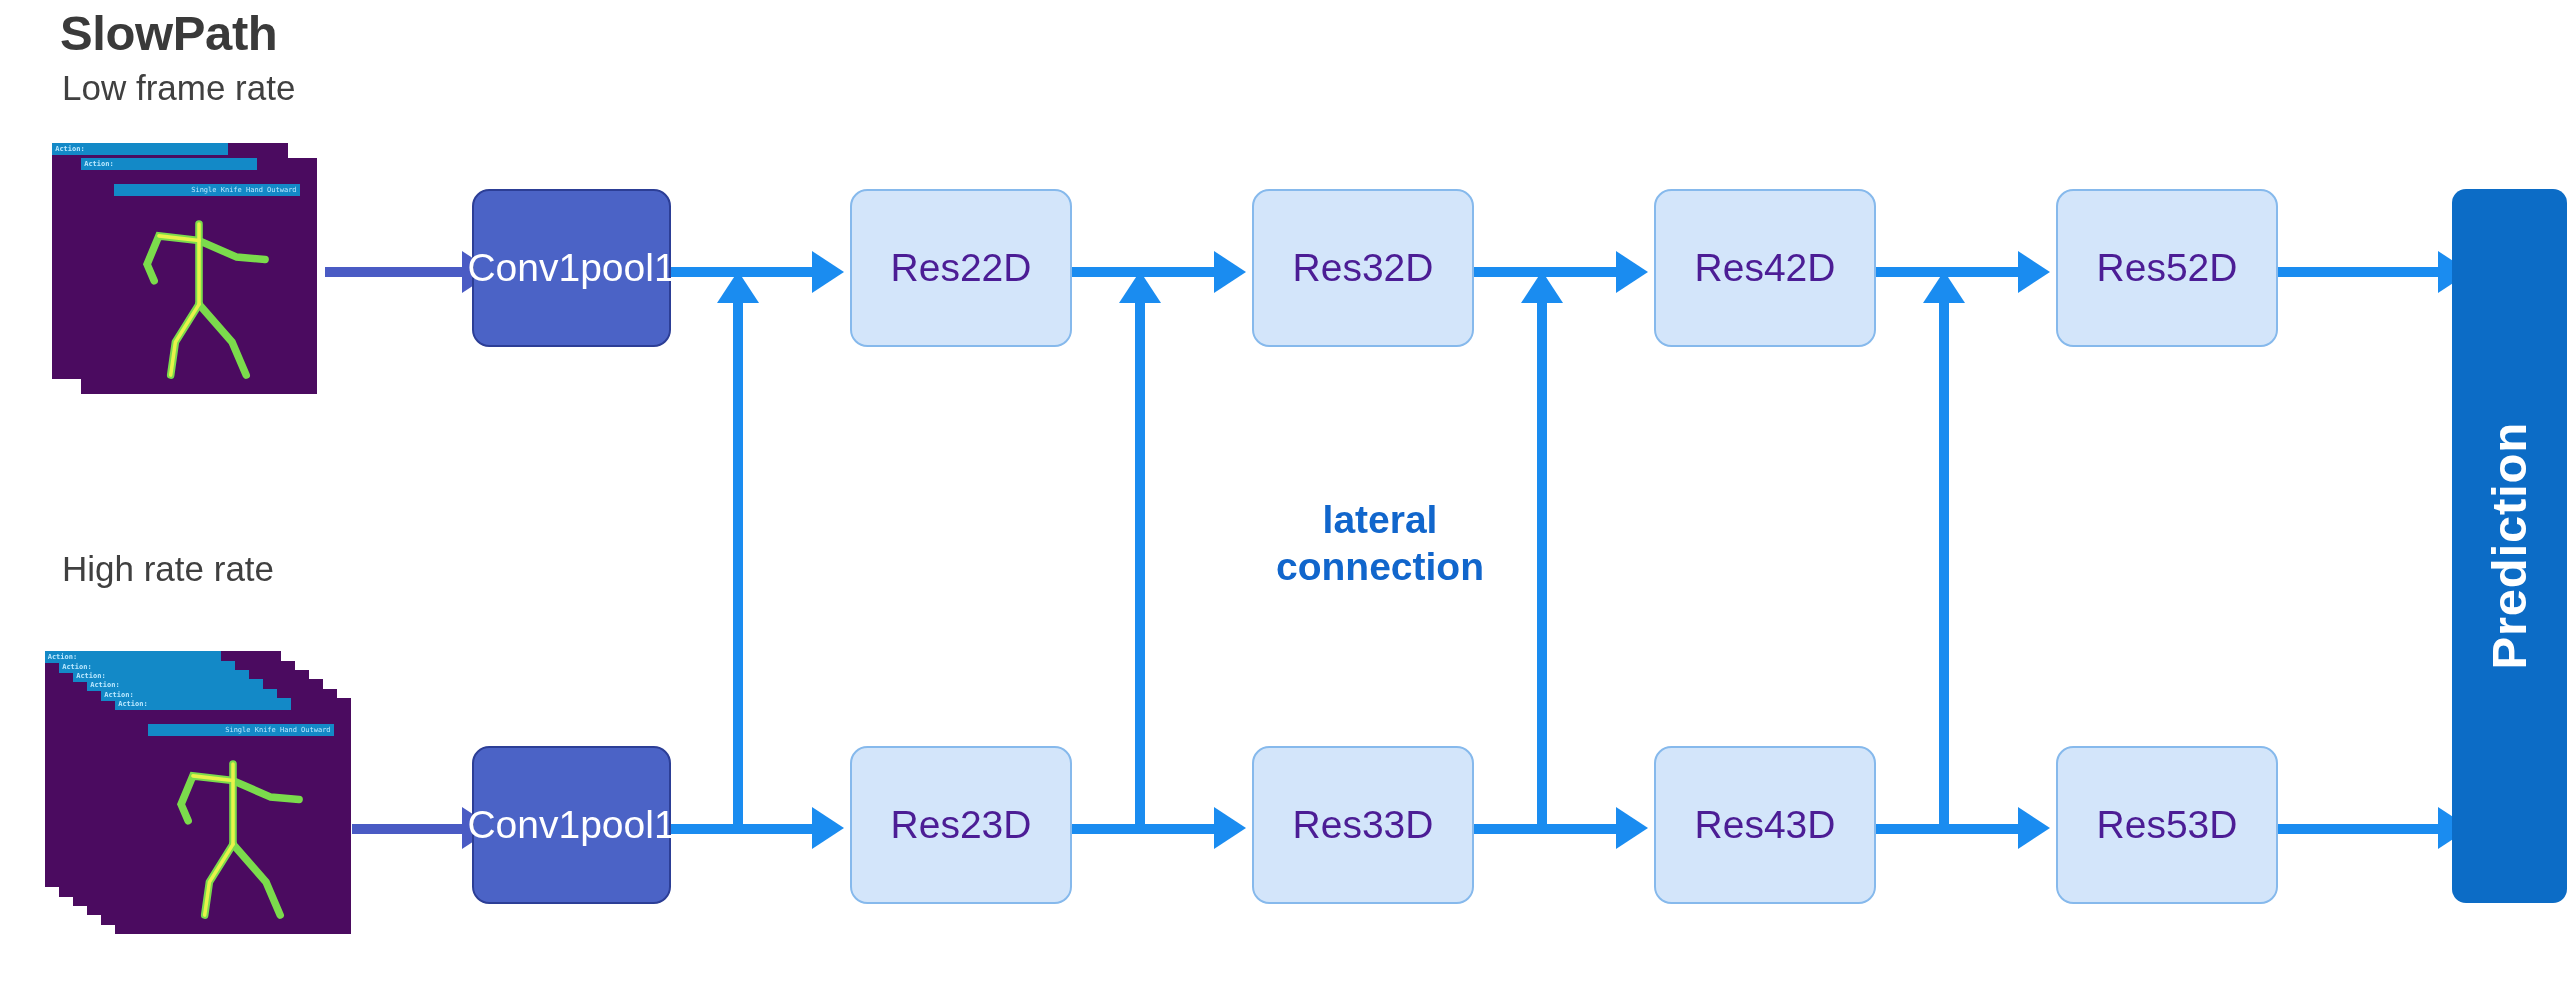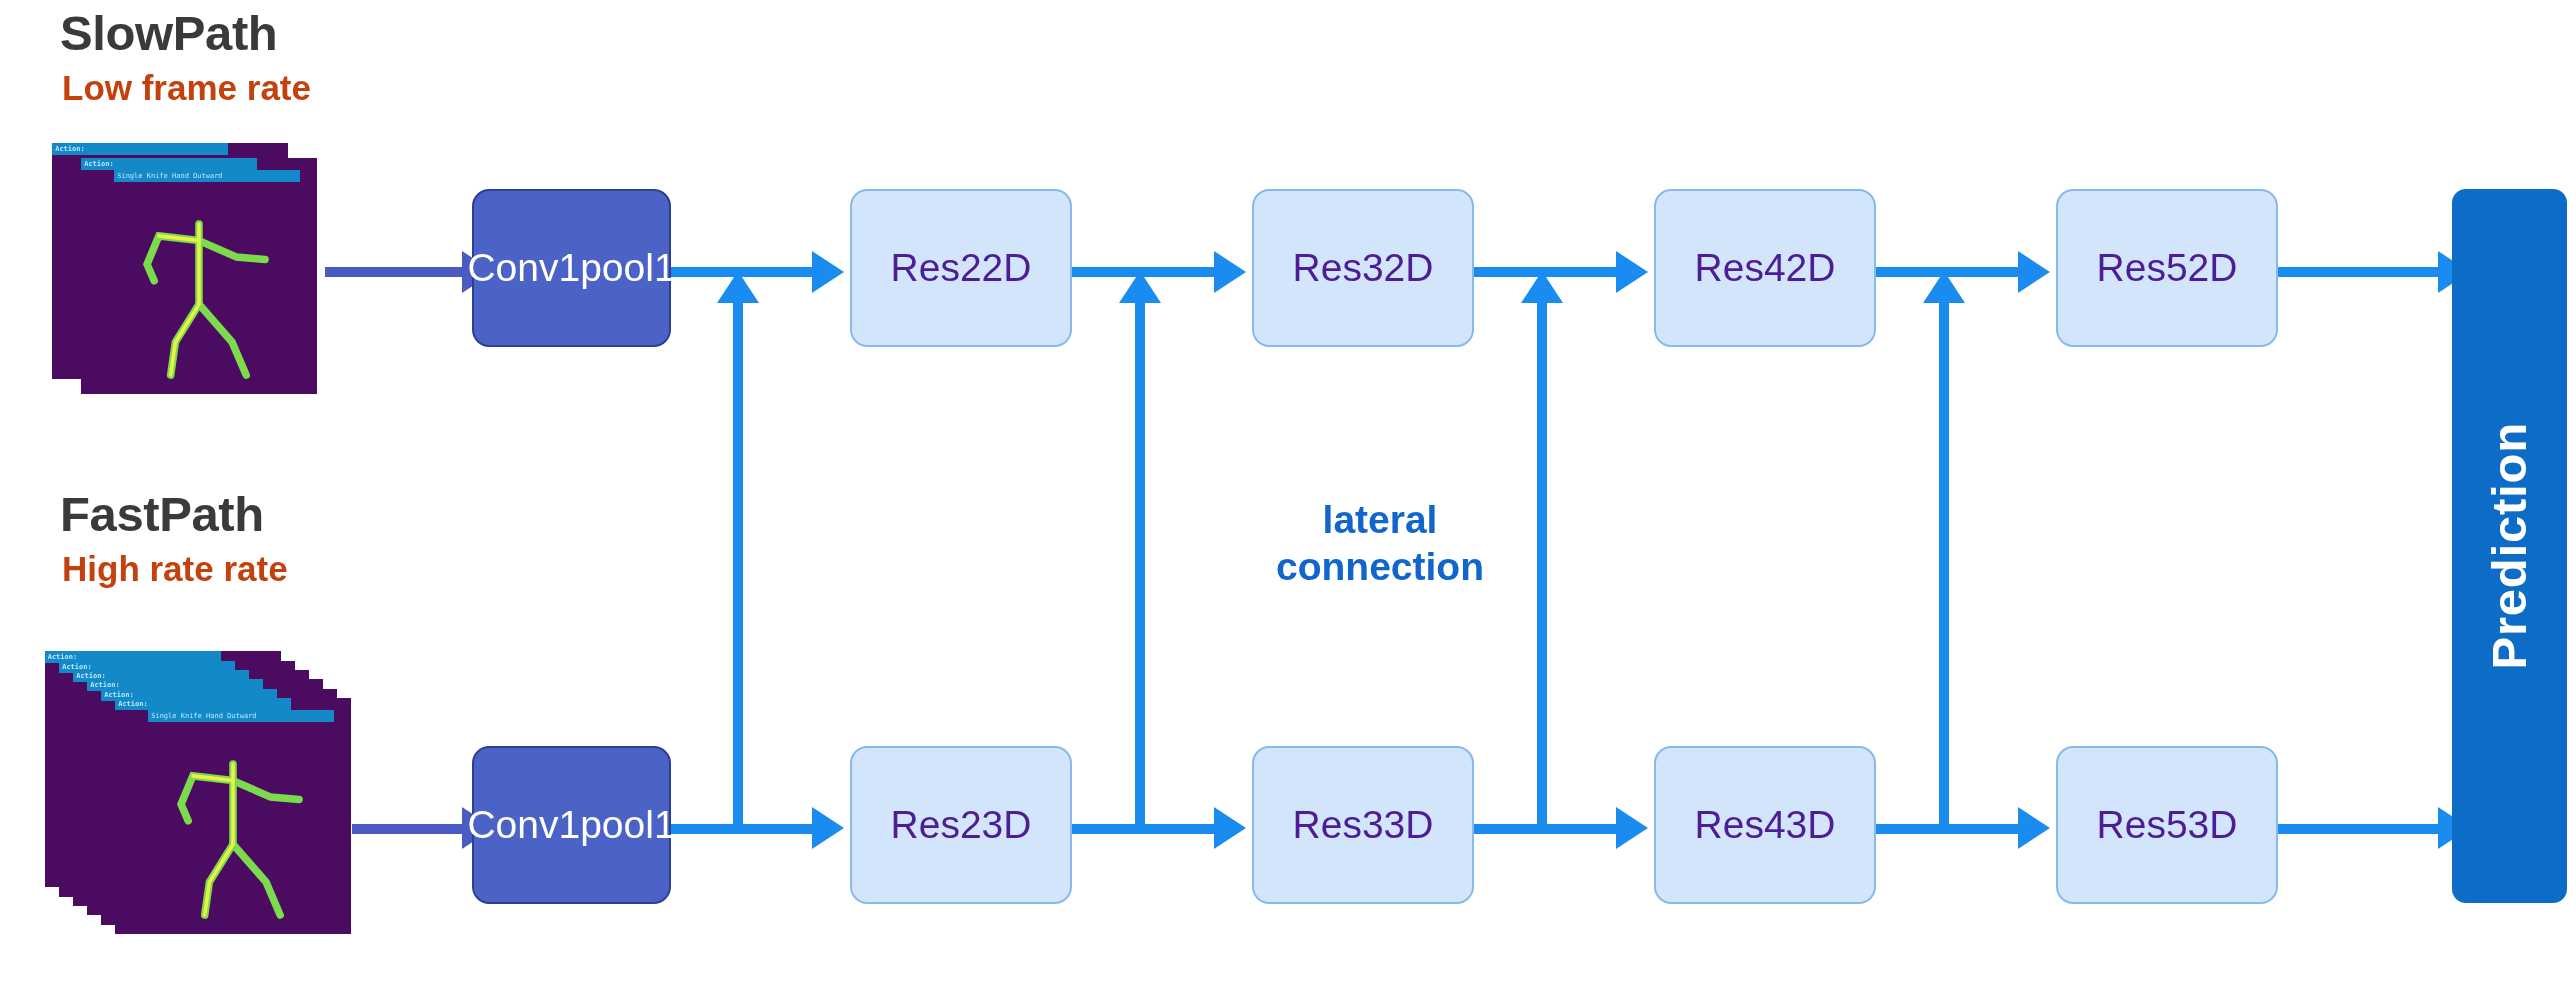--- a/index.html
+++ b/index.html
@@ -9,40 +9,40 @@
     -webkit-font-smoothing:antialiased;
   }
   #stage{position:absolute;left:0;top:0;width:2576px;height:981px;margin-left:24px;}
 
   
   .path-title{
     position:absolute;font-weight:bold;color:#3a3a3a;
     letter-spacing:-0.4px;white-space:nowrap;
   }
   .path-sub{
-    position:absolute;color:#c2410c;white-space:nowrap;font-weight:700;
+    position:absolute;color:#404040;white-space:nowrap;font-weight:400;
   }
   #slow-title{left:36px;top:4.7px;font-size:49px;}
   #slow-sub  {left:38px;top:68px;font-size:35px;}
   #fast-title{left:36px;top:486px;font-size:49px;}
   #fast-sub  {left:38px;top:549px;font-size:35px;}
 
   
   .frame{
     position:absolute;background:#4B0B60;overflow:hidden;
     box-sizing:border-box;
   }
   .frame .hdr{
     position:absolute;background:#1389C7;color:#bde9ff;
     font-size:7px;line-height:8.7px;padding:1.6px 3.2px;white-space:nowrap;
     font-family:"DejaVu Sans Mono","Liberation Mono",monospace;
     overflow:hidden;
   }
   .frame .hdr.h1{left:0;top:0;width:72%;font-weight:bold;}
-  .frame .hdr.h2{left:14%;top:12px;width:76%;}
+  .frame .hdr.h2{left:14%;top:26px;width:76%;text-align:right;}
   .skel{position:absolute;left:0;top:0;width:100%;height:100%;}
 
   
   .node{
     position:absolute;box-sizing:border-box;
     display:flex;flex-direction:row;align-items:center;justify-content:center;
     border-radius:17.3px;text-align:center;line-height:1.12;
   }
   .node .l1,.node .l2{display:block;}
   .node.res{
@@ -107,21 +107,20 @@
         <path d="M50 62 L64 78 L70 92"></path>
       </g>
       <g fill="none" stroke="#E8F34A" stroke-width="1.5" stroke-linecap="round">
         <path d="M50 28 L50 62"></path>
         <path d="M50 35 L33 33"></path>
         <path d="M50 62 L40 78 L38 92"></path>
       </g>
     </svg>
   </div>
 
-  <div class="path-title" id="fast-title">FastPath</div>
   <div class="path-sub" id="fast-sub">High rate rate</div>
 
   <div class="frame" style="left:20.5px;top:651px;width:236px;height:236px;">
     <div class="hdr h1">Action:</div>
   </div>
   <div class="frame" style="left:35px;top:661px;width:236px;height:236px;">
     <div class="hdr h1">Action:</div>
   </div>
   <div class="frame" style="left:49px;top:670px;width:236px;height:236px;">
     <div class="hdr h1">Action:</div>

